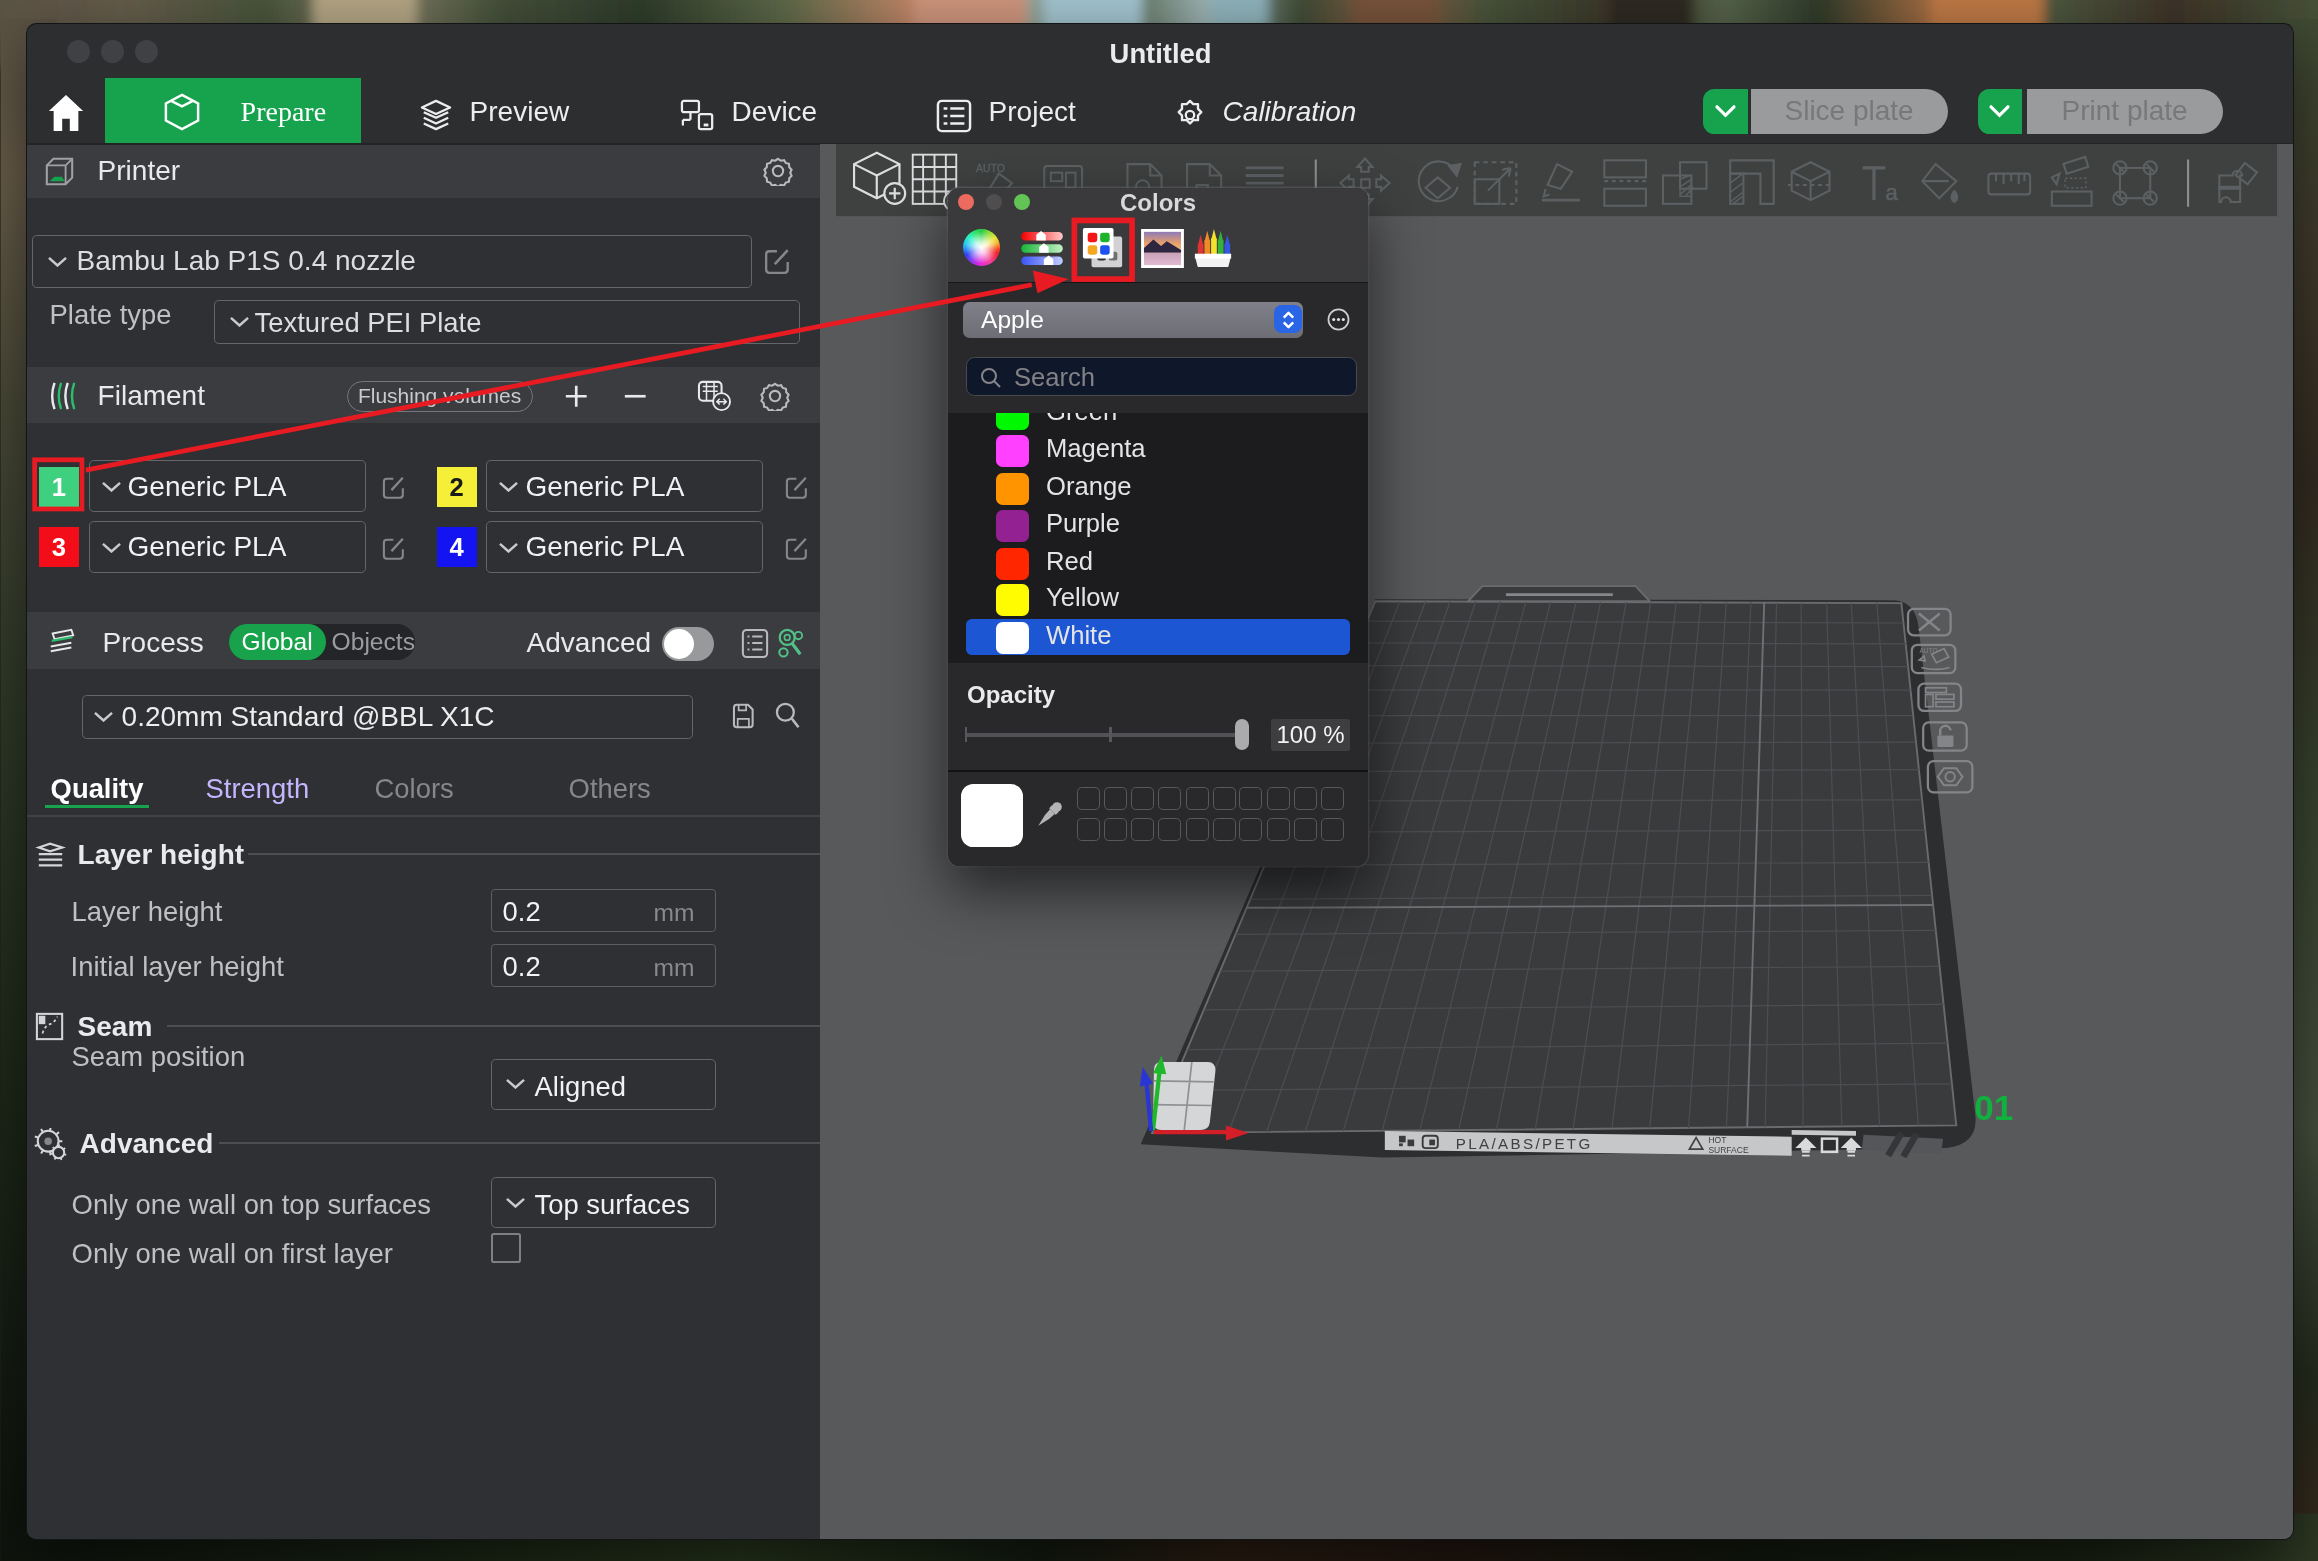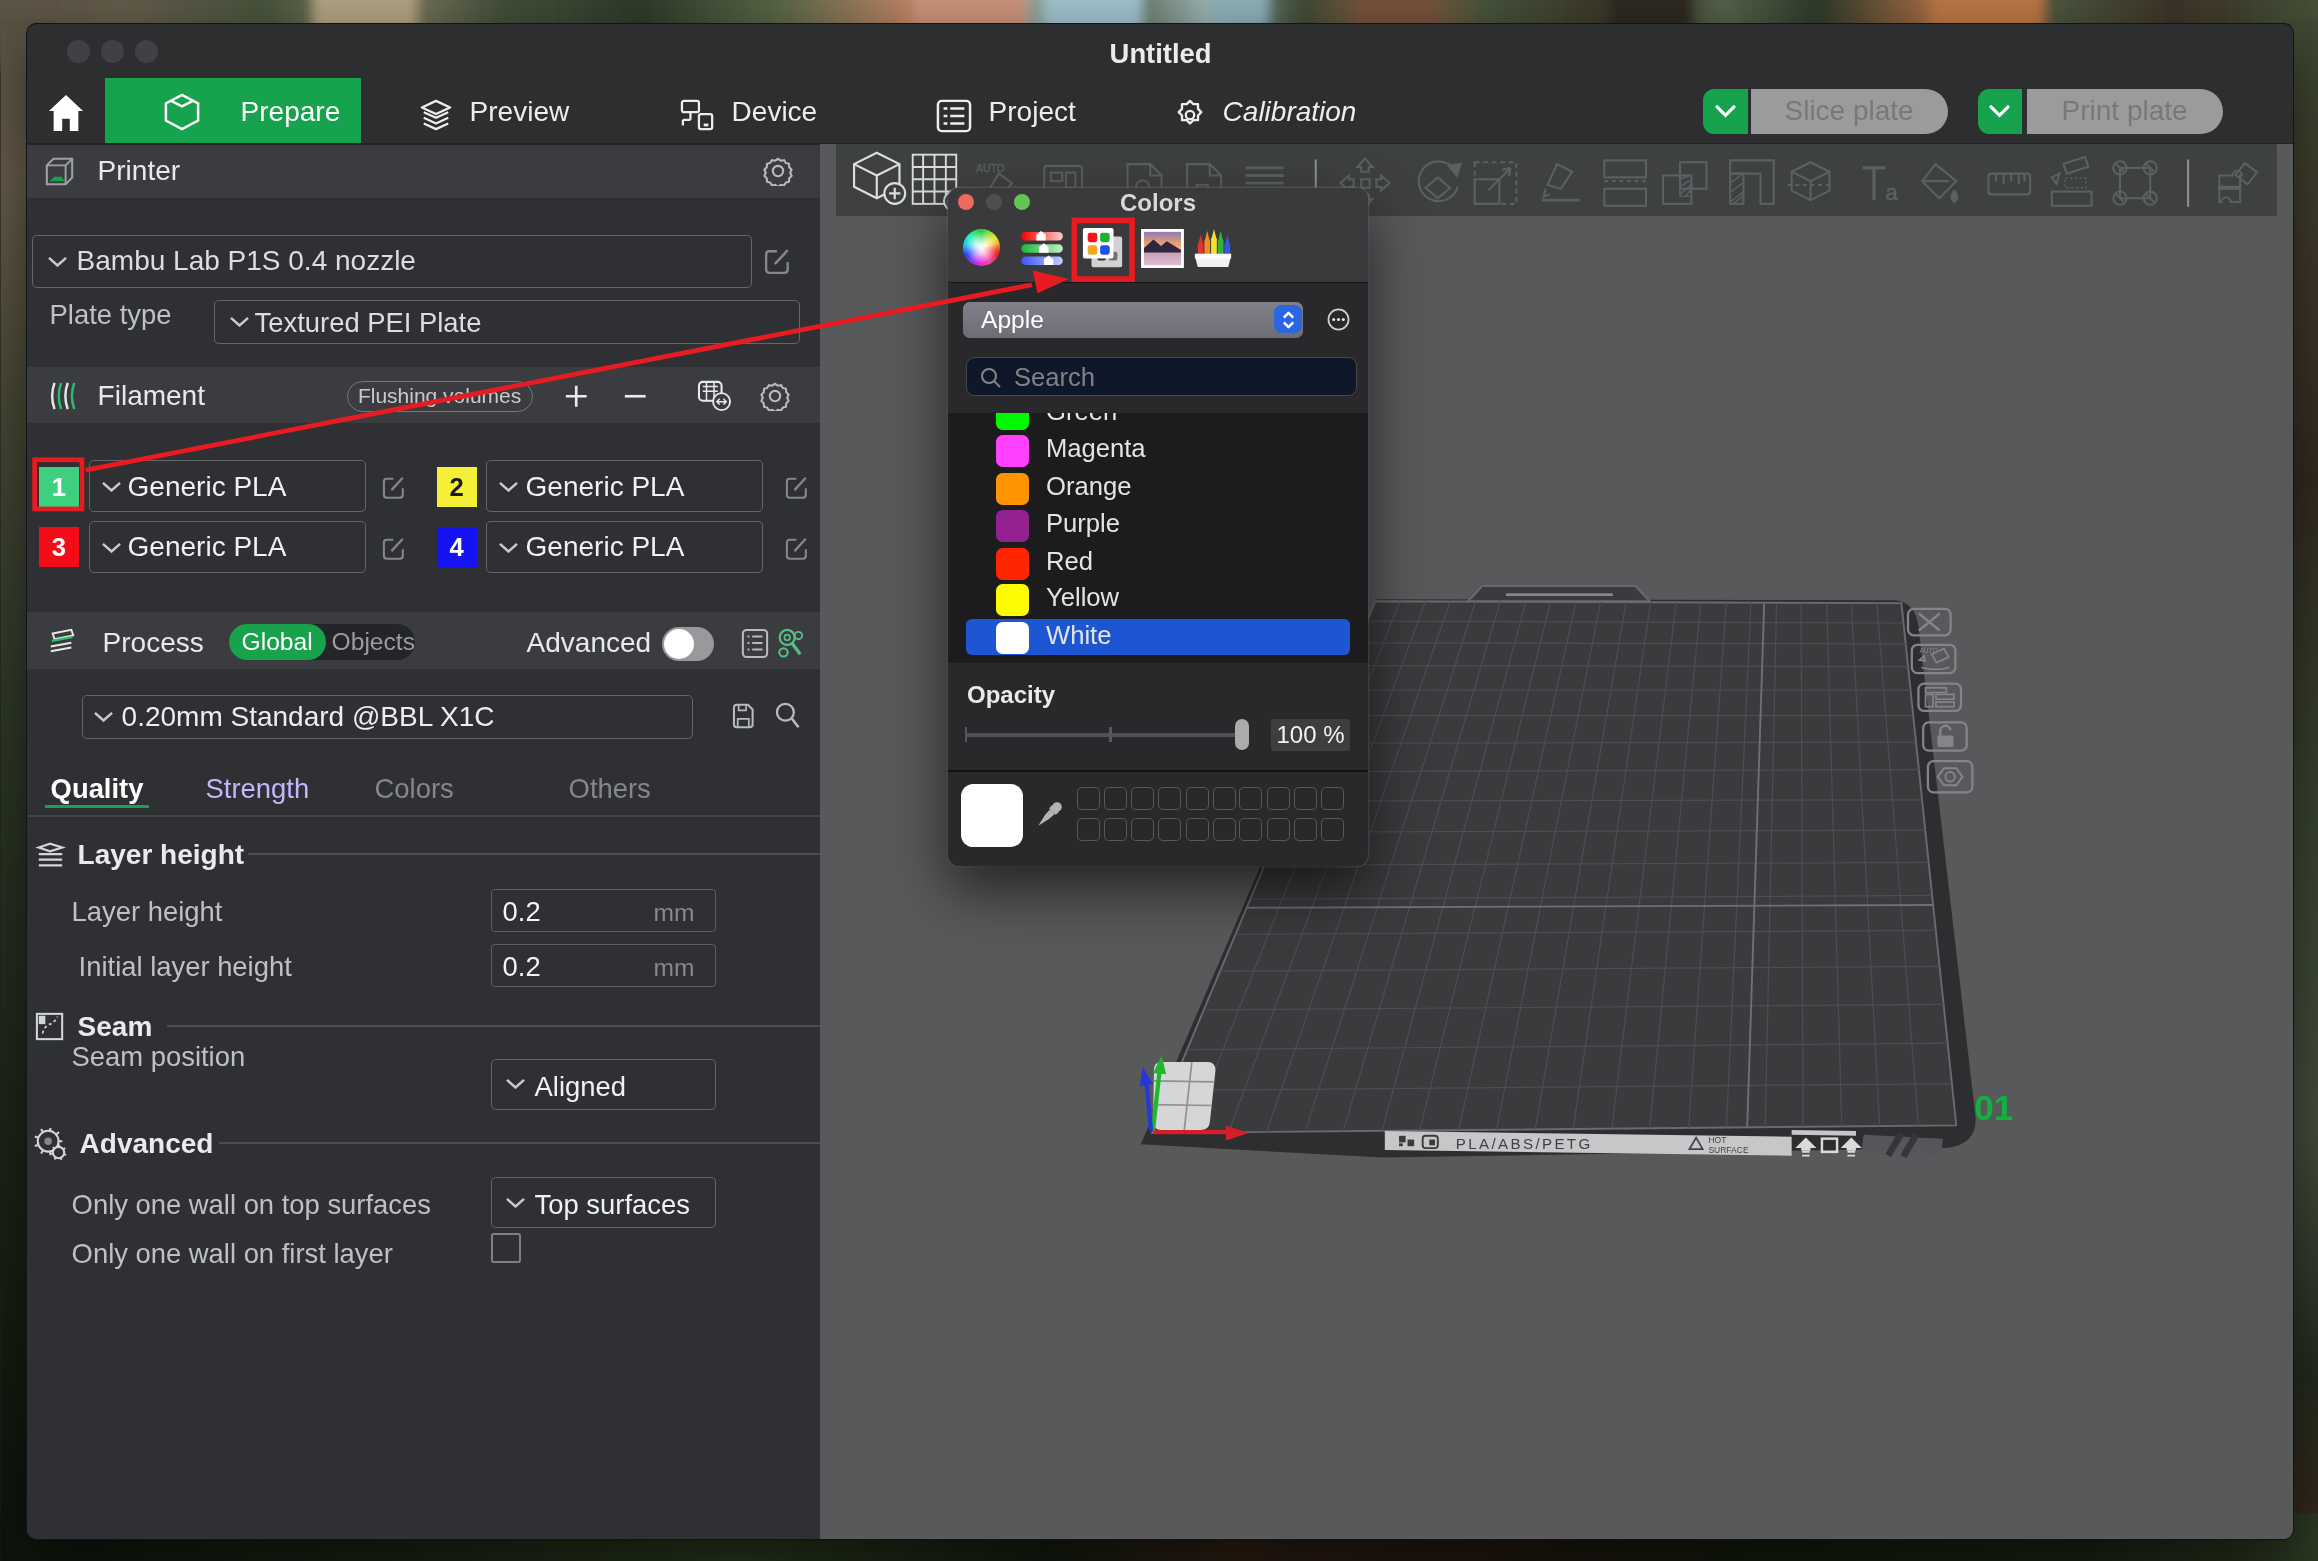--- a/index.html
+++ b/index.html
@@ -117,21 +117,21 @@
 <div id="title">Untitled</div>
 <div id="tabs">
  <svg class="abs" style="left:20px;top:14px" width="38" height="42" viewBox="0 0 40 44">
   <path d="M20 3 L38 20 L33 20 L33 41 L24 41 L24 28 L16 28 L16 41 L7 41 L7 20 L2 20 Z" fill="#ffffff"></path>
  </svg>
  <div id="prepbtn">
   <svg class="abs" style="left:59px;top:15px" width="36" height="38" viewBox="0 0 38 40">
    <path d="M19 2 L36 11 L36 29 L19 38 L2 29 L2 11 Z" fill="none" stroke="#fff" stroke-width="2.6"></path>
    <path d="M7 8 L19 14 L31 8" fill="none" stroke="#fff" stroke-width="2.6"></path>
   </svg>
-  <div class="tabtxt" style="left:136px;color:#fff;">Prepare</div>
+  <div class="tabtxt" style="left:136px;color:#fff;font-family:Liberation Serif, serif;">Prepare</div>
  </div>
  <svg class="abs" style="left:393px;top:21px" width="32" height="32" viewBox="0 0 34 34">
   <path d="M17 2 L32 9 L17 16 L2 9 Z M4 14 L17 20 L30 14 M4 20 L17 26 L30 20 M4 26 L17 32 L30 26" fill="none" stroke="#eceded" stroke-width="2.4" stroke-linejoin="round"></path>
  </svg>
  <div class="tabtxt" style="left:443px;">Preview</div>
  <svg class="abs" style="left:653px;top:21px" width="36" height="34" viewBox="0 0 38 36">
   <rect x="2" y="2" width="18" height="12" rx="2" fill="none" stroke="#eceded" stroke-width="2.4"></rect>
   <path d="M11 14 L11 22 M3 22 L11 22 M3 22 L3 28" fill="none" stroke="#eceded" stroke-width="2.4"></path>
   <rect x="20" y="16" width="14" height="16" rx="2" fill="none" stroke="#eceded" stroke-width="2.4"></rect>
   <rect x="25" y="26" width="5" height="3" fill="#eceded"></rect>
@@ -298,21 +298,21 @@
       <div class="abs" style="left:0;top:670px;width:793px;height:1.9px;background:#404245;"></div>
       <svg class="abs" style="left:8.5px;top:695px" width="31" height="29" viewBox="0 0 33 31">
 <path d="M4 8 L16 4 L29 8 L16 12 Z M4 15 h25 M4 21 h25 M4 27 h25" fill="none" stroke="#d4d5d7" stroke-width="2.4"></path>
       </svg>
       <div class="sectitle" style="left:51px;top:694px;">Layer height</div>
       <div class="secline" style="left:221px;top:708px;width:573px;"></div>
       <div class="lbl" style="left:45px;top:751px;">Layer height</div>
       <div class="numbox" style="left:464px;top:744px;height:43px;"></div>
       <div class="abs" style="left:476px;top:751px;color:#f2f3f4;font-size:27.4px;">0.2</div>
       <div class="abs" style="left:606px;top:754px;width:62px;color:#87898c;font-size:24.6px;text-align:right;">mm</div>
-      <div class="lbl" style="left:52px;top:806px;text-align:right;">Initial layer height</div>
+      <div class="lbl" style="left:44px;top:806px;text-align:right;">Initial layer height</div>
       <div class="numbox" style="left:464px;top:799px;height:43px;"></div>
       <div class="abs" style="left:476px;top:806px;color:#f2f3f4;font-size:27.4px;">0.2</div>
       <div class="abs" style="left:606px;top:809px;width:62px;color:#87898c;font-size:24.6px;text-align:right;">mm</div>
       <svg class="abs" style="left:8.5px;top:867px" width="30" height="29" viewBox="0 0 32 31">
 <rect x="2" y="2" width="27" height="27" fill="none" stroke="#d4d5d7" stroke-width="2.2"></rect>
 <path d="M8 23 q2 -8 8 -10 q5 -2 8 -8" fill="none" stroke="#d4d5d7" stroke-width="1.8" stroke-dasharray="3 3"></path>
 <rect x="4" y="4" width="7" height="9" fill="#d4d5d7"></rect>
       </svg>
       <div class="sectitle" style="left:51px;top:866px;">Seam</div>
       <div class="secline" style="left:140px;top:880px;width:653px;"></div>

